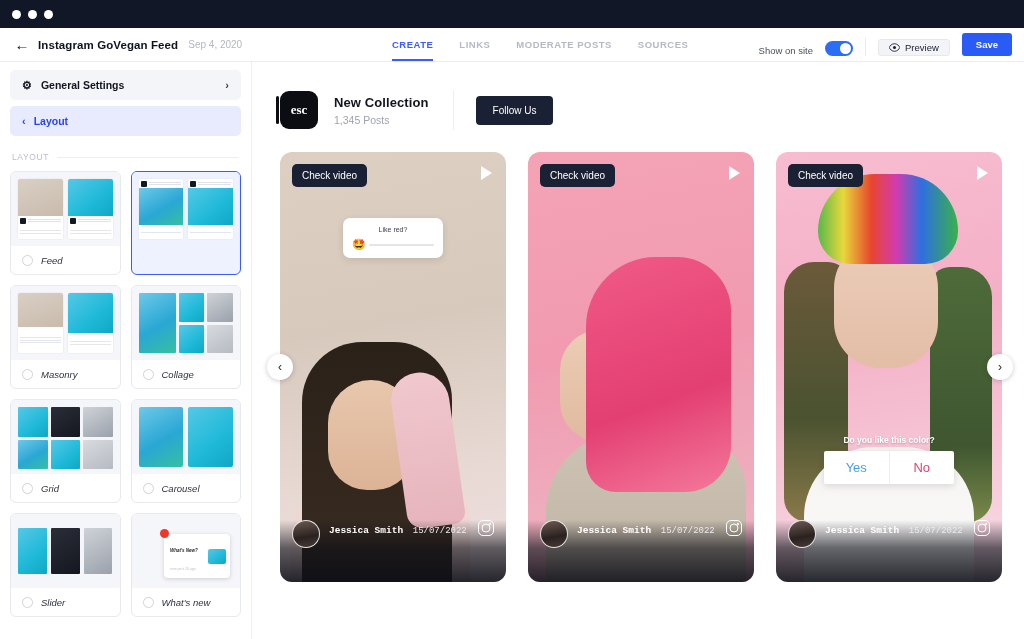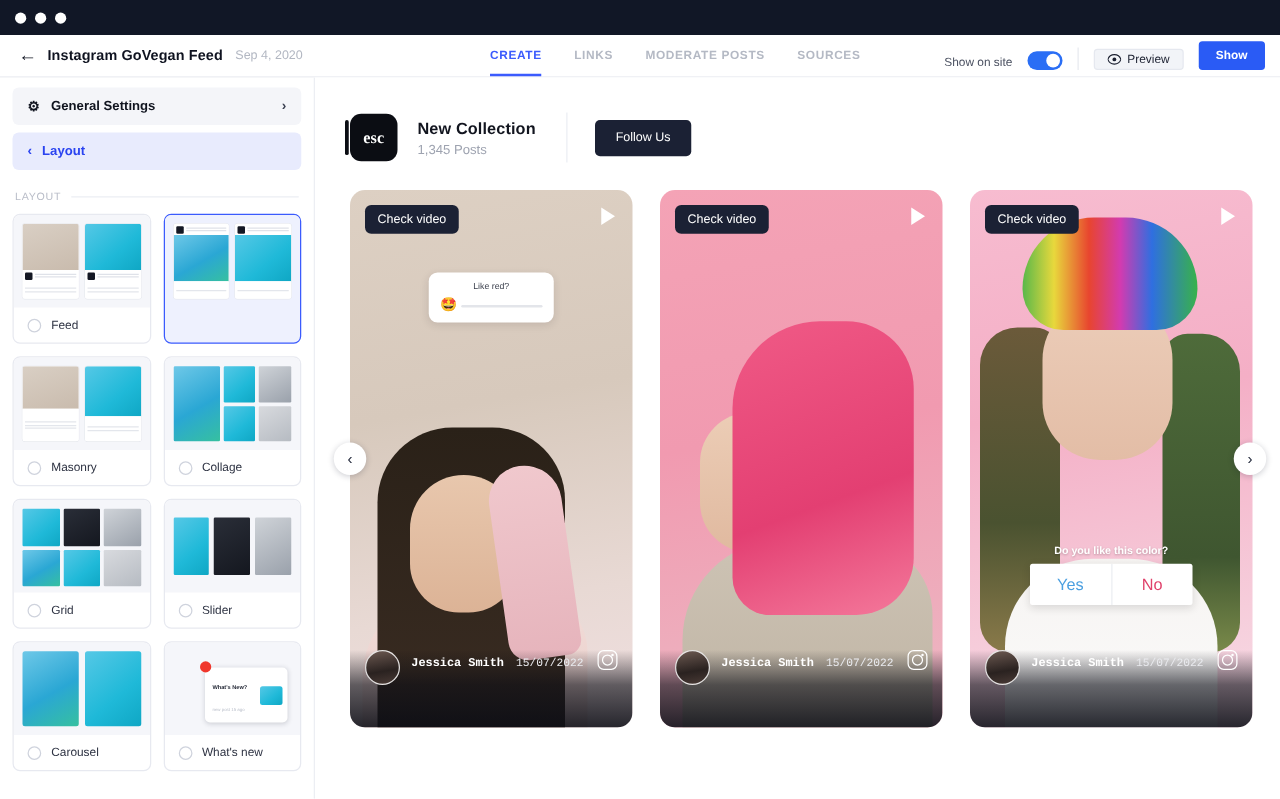--- a/index.html
+++ b/index.html
@@ -89,21 +89,21 @@
 
   .section-label {
     display: flex; align-items: center; gap: 8px;
     margin: 16px 2px 9px 2px; font-size: 8.5px; color: #b9bdc8; letter-spacing: .6px;
   }
   .section-label .rule { flex: 1; height: 1px; background: #eceef3; }
 
   .layout-grid { display: grid; grid-template-columns: 1fr 1fr; gap: 10px; }
   .lay-card {
     border: 1px solid #e7e9f0; border-radius: 6px; background: #fff;
-    overflow: hidden; cursor: pointer;
+    overflow: hidden; cursor: pointer; font-style: italic;
   }
   .lay-card.selected { border: 1.5px solid #3b5bfd; background: #eef1fe; }
   .thumb {
     height: 74px; background: #f5f6fa; padding: 7px;
     display: flex; gap: 5px; align-items: stretch;
   }
   .lay-card.selected .thumb { background: #eef1fe; }
   .lay-label {
     height: 28px; display: flex; align-items: center; gap: 8px;
     padding: 0 11px; font-size: 9.5px; color: #2d3242; border-top: 0;
@@ -346,21 +346,21 @@
         <span class="knob"></span>
       </div>
     <div class="divider-v"></div>
     <button class="btn-preview">
       <svg width="11" height="9" viewBox="0 0 16 11">
         <path d="M8 0C4 0 1.3 3 .4 5.5 1.3 8 4 11 8 11s6.7-3 7.6-5.5C14.7 3 12 0 8 0z" fill="none" stroke="#1b2030" stroke-width="1.3"></path>
         <circle cx="8" cy="5.5" r="2.2" fill="#1b2030"></circle>
       </svg>
       <span>Preview</span>
     </button>
-    <button class="btn-save">Show</button>
+    <button class="btn-save">Save</button>
   </div>
 </div>
 
 <div class="body-split">
 
   <div class="sidebar">
     <div class="side-row general">
       <span class="gear">⚙</span>
       <span>General Settings</span>
       <span class="chev">›</span>
@@ -496,43 +496,43 @@
             <div class="img-gray"></div>
           </div>
         </div>
         <div class="lay-label">
           <span class="radio"></span>
           <span>Grid</span>
         </div>
       </div>
 
       <div class="lay-card">
+        <div class="thumb">
+          <div class="carousel-row">
+            <div class="img-pool"></div>
+            <div class="img-teal"></div>
+          </div>
+        </div>
+        <div class="lay-label">
+          <span class="radio"></span>
+          <span>Carousel</span>
+        </div>
+      </div>
+
+      <div class="lay-card">
         <div class="thumb" style="align-items:center">
           <div class="slider-row" style="height:46px">
             <div class="img-teal"></div>
             <div class="img-dark"></div>
             <div class="img-city"></div>
           </div>
         </div>
         <div class="lay-label">
           <span class="radio"></span>
           <span>Slider</span>
-        </div>
-      </div>
-
-      <div class="lay-card">
-        <div class="thumb">
-          <div class="carousel-row">
-            <div class="img-pool"></div>
-            <div class="img-teal"></div>
-          </div>
-        </div>
-        <div class="lay-label">
-          <span class="radio"></span>
-          <span>Carousel</span>
         </div>
       </div>
 
       <div class="lay-card">
         <div class="thumb" style="background:#f5f6fa;align-items:flex-end;justify-content:flex-end;padding:10px">
           <div class="whatsnew-wrap">
             <div class="wn-pop">
               <span class="wn-dot"></span>
               <span class="wn-txt">
                 <span class="wn-title">What's New?</span>

